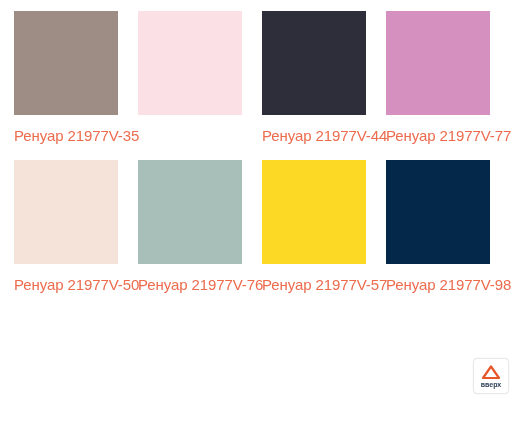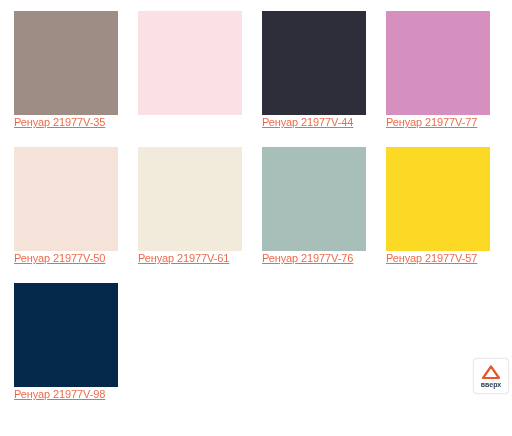--- a/index.html
+++ b/index.html
@@ -31,28 +31,27 @@
   }
 
   .swatch-chip {
     width: 104px;
     height: 104px;
     display: block;
   }
 
   .swatch-label {
     display: block;
-    margin-top: 0;
+    margin-top: 13px;
     font-family: "Liberation Sans", sans-serif;
-    font-size: 11px;
+    font-size: 15px;
     line-height: 15px;
     letter-spacing: -0.1px;
     color: #ec6b4d;
     white-space: nowrap;
-    text-decoration: underline;
   }
 
   
   #scroll-top-button {
     position: absolute;
     left: 474px;
     top: 359px;
     width: 34px;
     height: 34px;
     background: #ffffff;
@@ -98,24 +97,20 @@
     </div>
     <div class="swatch-cell">
       <span class="swatch-chip" style="background: rgb(214, 144, 191);"></span>
       <span class="swatch-label">Ренуар 21977V-77</span>
     </div>
     <div class="swatch-cell">
       <span class="swatch-chip" style="background: rgb(245, 227, 217);"></span>
       <span class="swatch-label">Ренуар 21977V-50</span>
     </div>
     <div class="swatch-cell">
-      <span class="swatch-chip" style="background: rgb(242, 235, 220);"></span>
-      <span class="swatch-label">Ренуар 21977V-61</span>
-    </div>
-    <div class="swatch-cell">
       <span class="swatch-chip" style="background: rgb(167, 191, 184);"></span>
       <span class="swatch-label">Ренуар 21977V-76</span>
     </div>
     <div class="swatch-cell">
       <span class="swatch-chip" style="background: rgb(251, 217, 36);"></span>
       <span class="swatch-label">Ренуар 21977V-57</span>
     </div>
     <div class="swatch-cell">
       <span class="swatch-chip" style="background: rgb(4, 40, 74);"></span>
       <span class="swatch-label">Ренуар 21977V-98</span>

